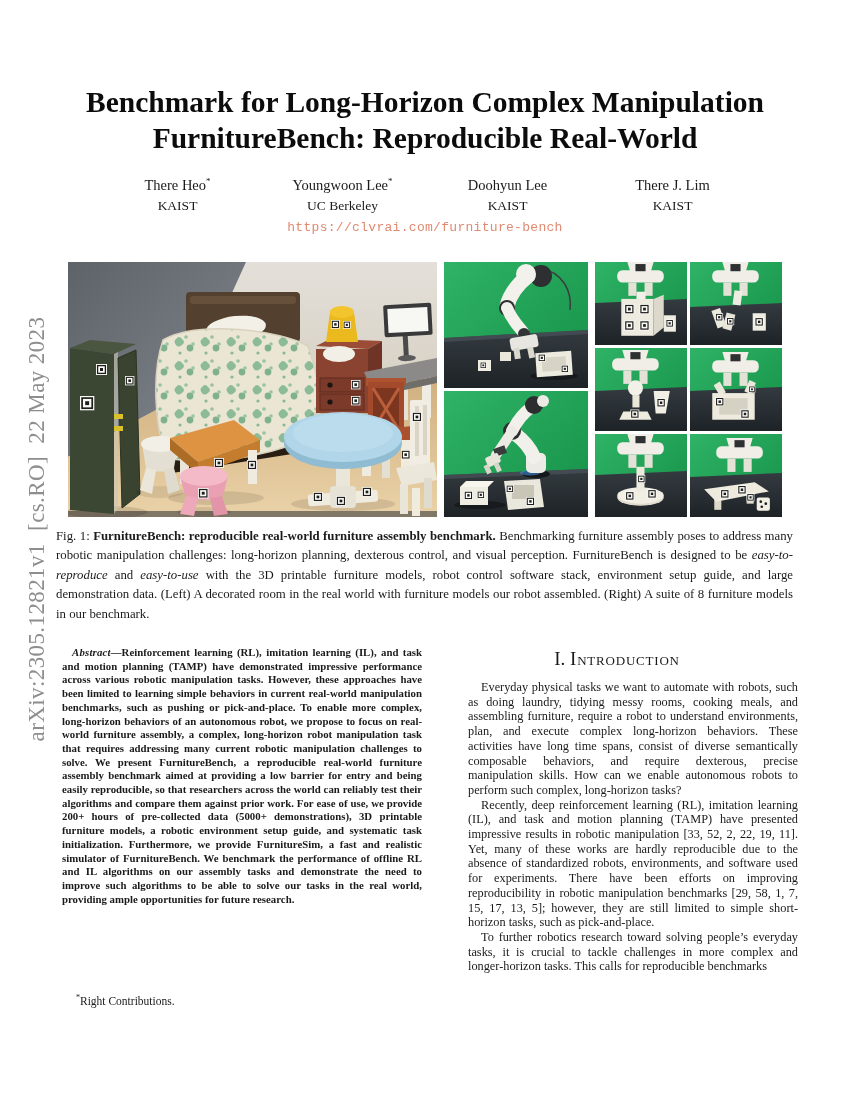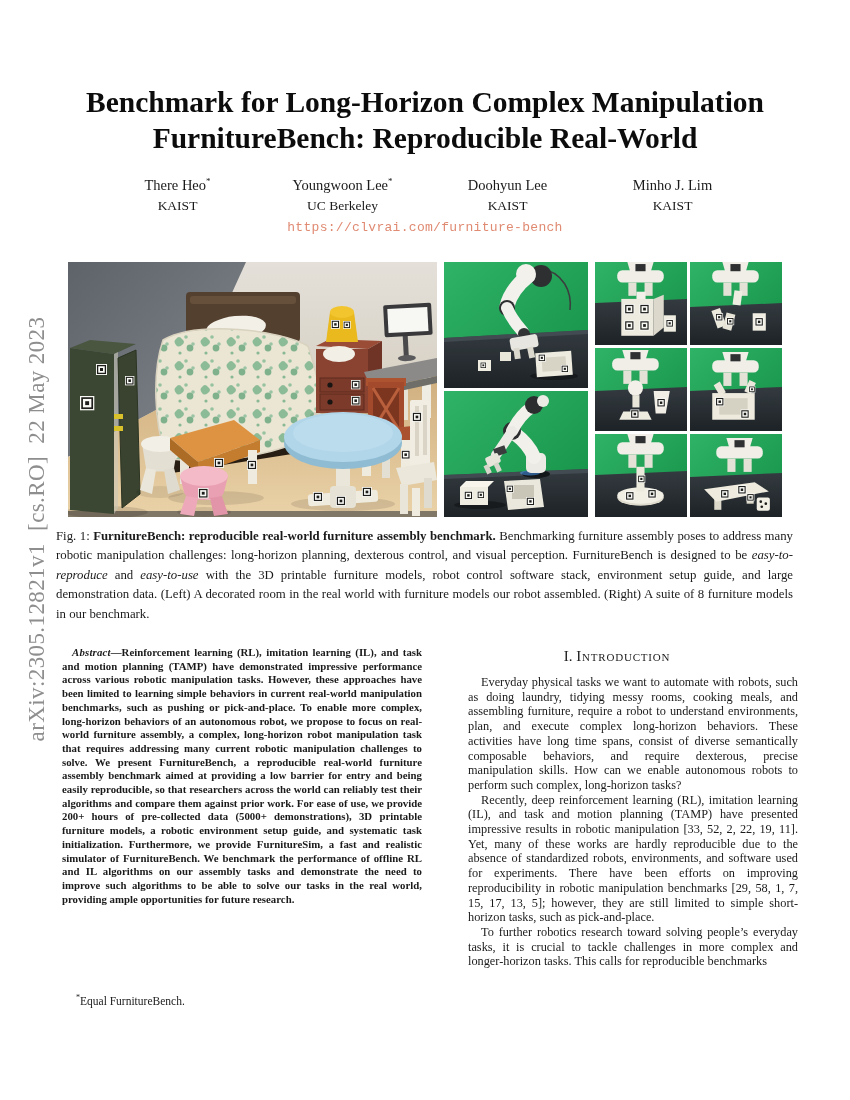--- a/index.html
+++ b/index.html
@@ -35,21 +35,21 @@
              font-size:12.8px; line-height:19.4px; text-align:justify; }
 
   .col { position:absolute; top:646px; }
   .col-left  { left:62px;  width:360px; height:344px; overflow:hidden; }
   .col-right { left:436px; width:362px; }
 
   .abstract { font-weight:bold; font-size:10.8px; line-height:13.7px;
               text-align:justify; text-indent:10px; }
   .abstract i { letter-spacing:.2px; }
 
-  .sec-head { text-align:center; font-weight:normal; font-size:15px; margin:2px 0 10px; }
+  .sec-head { text-align:center; font-weight:normal; font-size:19px; margin:2px 0 10px; }
   .sec-head .sc { font-variant:small-caps; letter-spacing:.8px; }
   .col-right p.body { font-size:12.3px; line-height:14.7px; text-align:justify;
                       text-indent:13px;margin-left:32px; }
 
   .footnote { position:absolute; left:62px; top:993px; width:360px;
               font-size:11.5px; text-indent:14px; background:#fff; }
   .footnote sup { font-size:8px; }
 </style>
 </head>
 <body>
@@ -70,21 +70,21 @@
     </div>
     <div class="author">
       <div class="name"><span>Youngwoon Lee</span><sup>*</sup></div>
       <div class="affil">UC Berkeley</div>
     </div>
     <div class="author">
       <div class="name"><span>Doohyun Lee</span><sup></sup></div>
       <div class="affil">KAIST</div>
     </div>
     <div class="author">
-      <div class="name"><span>Minho J. Lim</span><sup></sup></div>
+      <div class="name"><span>There J. Lim</span><sup></sup></div>
       <div class="affil">KAIST</div>
     </div>
   </div>
 
   <a class="proj-url" href="#">https://clvrai.com/furniture-bench</a>
 
   <svg width="0" height="0" style="position:absolute">
     <defs>
       <linearGradient id="gGreen" x1="0" y1="0" x2="1" y2="1">
         <stop offset="0" stop-color="#2fb366"></stop>
@@ -410,15 +410,15 @@
     <p class="abstract"><i><b>Abstract</b></i><b>—Reinforcement learning (RL), imitation learning (IL), and task and motion planning (TAMP) have demonstrated impressive performance across various robotic manipulation tasks. However, these approaches have been limited to learning simple behaviors in current real-world manipulation benchmarks, such as pushing or pick-and-place. To enable more complex, long-horizon behaviors of an autonomous robot, we propose to focus on real-world furniture assembly, a complex, long-horizon robot manipulation task that requires addressing many current robotic manipulation challenges to solve. We present FurnitureBench, a reproducible real-world furniture assembly benchmark aimed at providing a low barrier for entry and being easily reproducible, so that researchers across the world can reliably test their algorithms and compare them against prior work. For ease of use, we provide 200+ hours of pre-collected data (5000+ demonstrations), 3D printable furniture models, a robotic environment setup guide, and systematic task initialization. Furthermore, we provide FurnitureSim, a fast and realistic simulator of FurnitureBench. We benchmark the performance of offline RL and IL algorithms on our assembly tasks and demonstrate the need to improve such algorithms to be able to solve our tasks in the real world, providing ample opportunities for future research.</b></p>
   </section>
 
   <section class="col col-right">
     <h2 class="sec-head"><span>I.</span> <span class="sc">Introduction</span></h2>
     <p class="body">Everyday physical tasks we want to automate with robots, such as doing laundry, tidying messy rooms, cooking meals, and assembling furniture, require a robot to understand environments, plan, and execute complex long-horizon behaviors. These activities have long time spans, consist of diverse semantically composable behaviors, and require dexterous, precise manipulation skills. How can we enable autonomous robots to perform such complex, long-horizon tasks?</p>
     <p class="body">Recently, deep reinforcement learning (RL), imitation learning (IL), and task and motion planning (TAMP) have presented impressive results in robotic manipulation [33, 52, 2, 22, 19, 11]. Yet, many of these works are hardly reproducible due to the absence of standardized robots, environments, and software used for experiments. There have been efforts on improving reproducibility in robotic manipulation benchmarks [29, 58, 1, 7, 15, 17, 13, 5]; however, they are still limited to simple short-horizon tasks, such as pick-and-place.</p>
     <p class="body">To further robotics research toward solving people’s everyday tasks, it is crucial to tackle challenges in more complex and longer-horizon tasks. This calls for reproducible benchmarks</p>
   </section>
 
-  <div class="footnote"><sup>*</sup><span>Equal FurnitureBench.</span></div>
+  <div class="footnote"><sup>*</sup><span>Right Contributions.</span></div>
 
 </div>
 
 </body></html>

